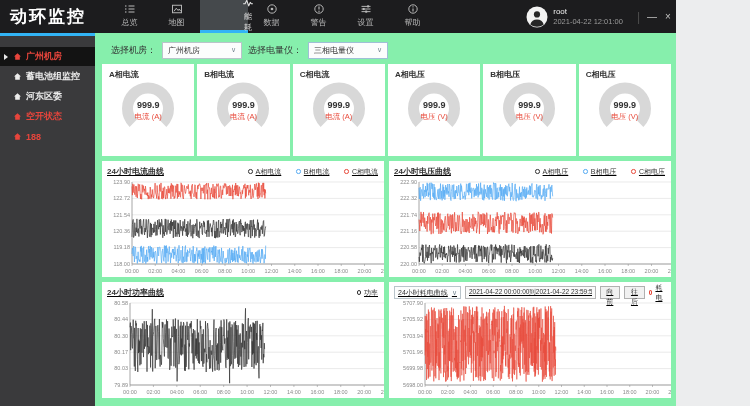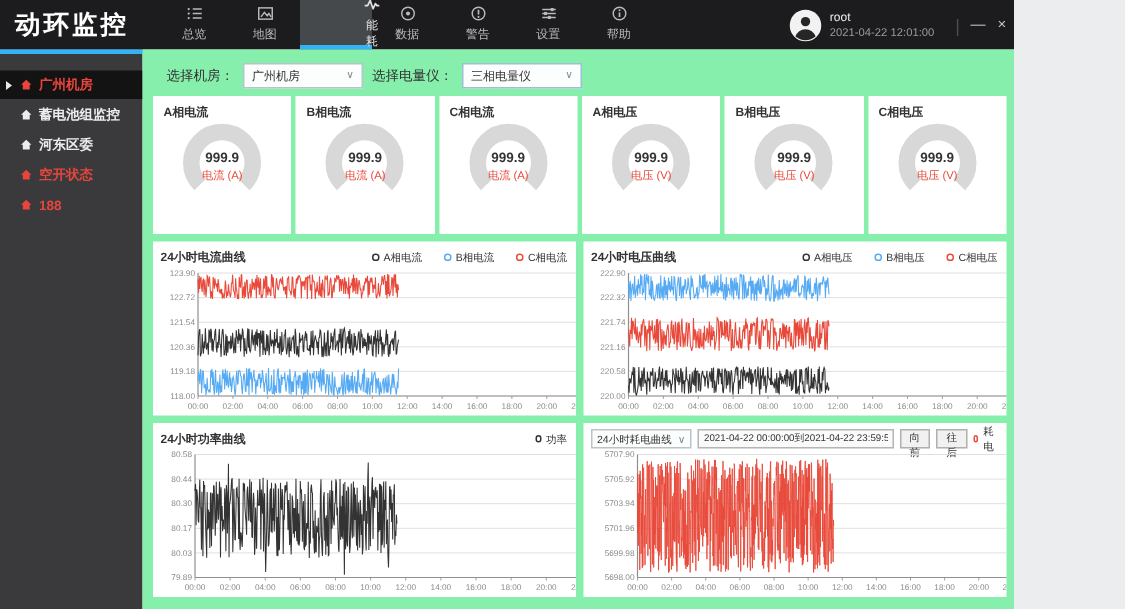--- a/index.html
+++ b/index.html
@@ -60,21 +60,21 @@
   .gwrap svg { position:absolute; inset:0; }
   .gval { position:absolute; left:0; right:0; top:19px; text-align:center; font-size:9px;
           font-weight:bold; color:#333; }
   .gunit { position:absolute; left:0; right:0; top:31px; text-align:center; font-size:7.5px;
            color:#e8493a; }
 
   
   .charts { display:grid; grid-template-columns:1fr 1fr; grid-template-rows:1fr 1fr;
             gap:5px; height:calc(100% - 126px); }
   .chart-panel { background:#fff; padding:3px 6px 2px 5px; display:flex; flex-direction:column;
-                 overflow:hidden; }
+                 overflow:hidden;text-decoration:underline; }
   .chead { display:flex; align-items:center; gap:4px; height:15px; flex:none; }
   .ctitle { font-size:8px; font-weight:bold; color:#333; }
   .legend { margin-left:auto; display:flex; gap:15px; }
   .litem { display:flex; align-items:center; gap:3px; font-size:7px; color:#333; cursor:pointer; }
   .ring { width:4.5px; height:4.5px; border-radius:50%; border:1.6px solid #333; background:#fff; }
   .plot { flex:1; position:relative; }
   .plot svg { position:absolute; inset:0; }
   .select.small { width:86px; height:13px; font-size:7px; padding:0 3px; }
   .rangeinput { width:170px; height:13px; font-size:6.5px; color:#333; border:1px solid #b5b5b5;
                 background:#fafafa; padding:0 3px; font-family:"Liberation Sans", sans-serif; }

